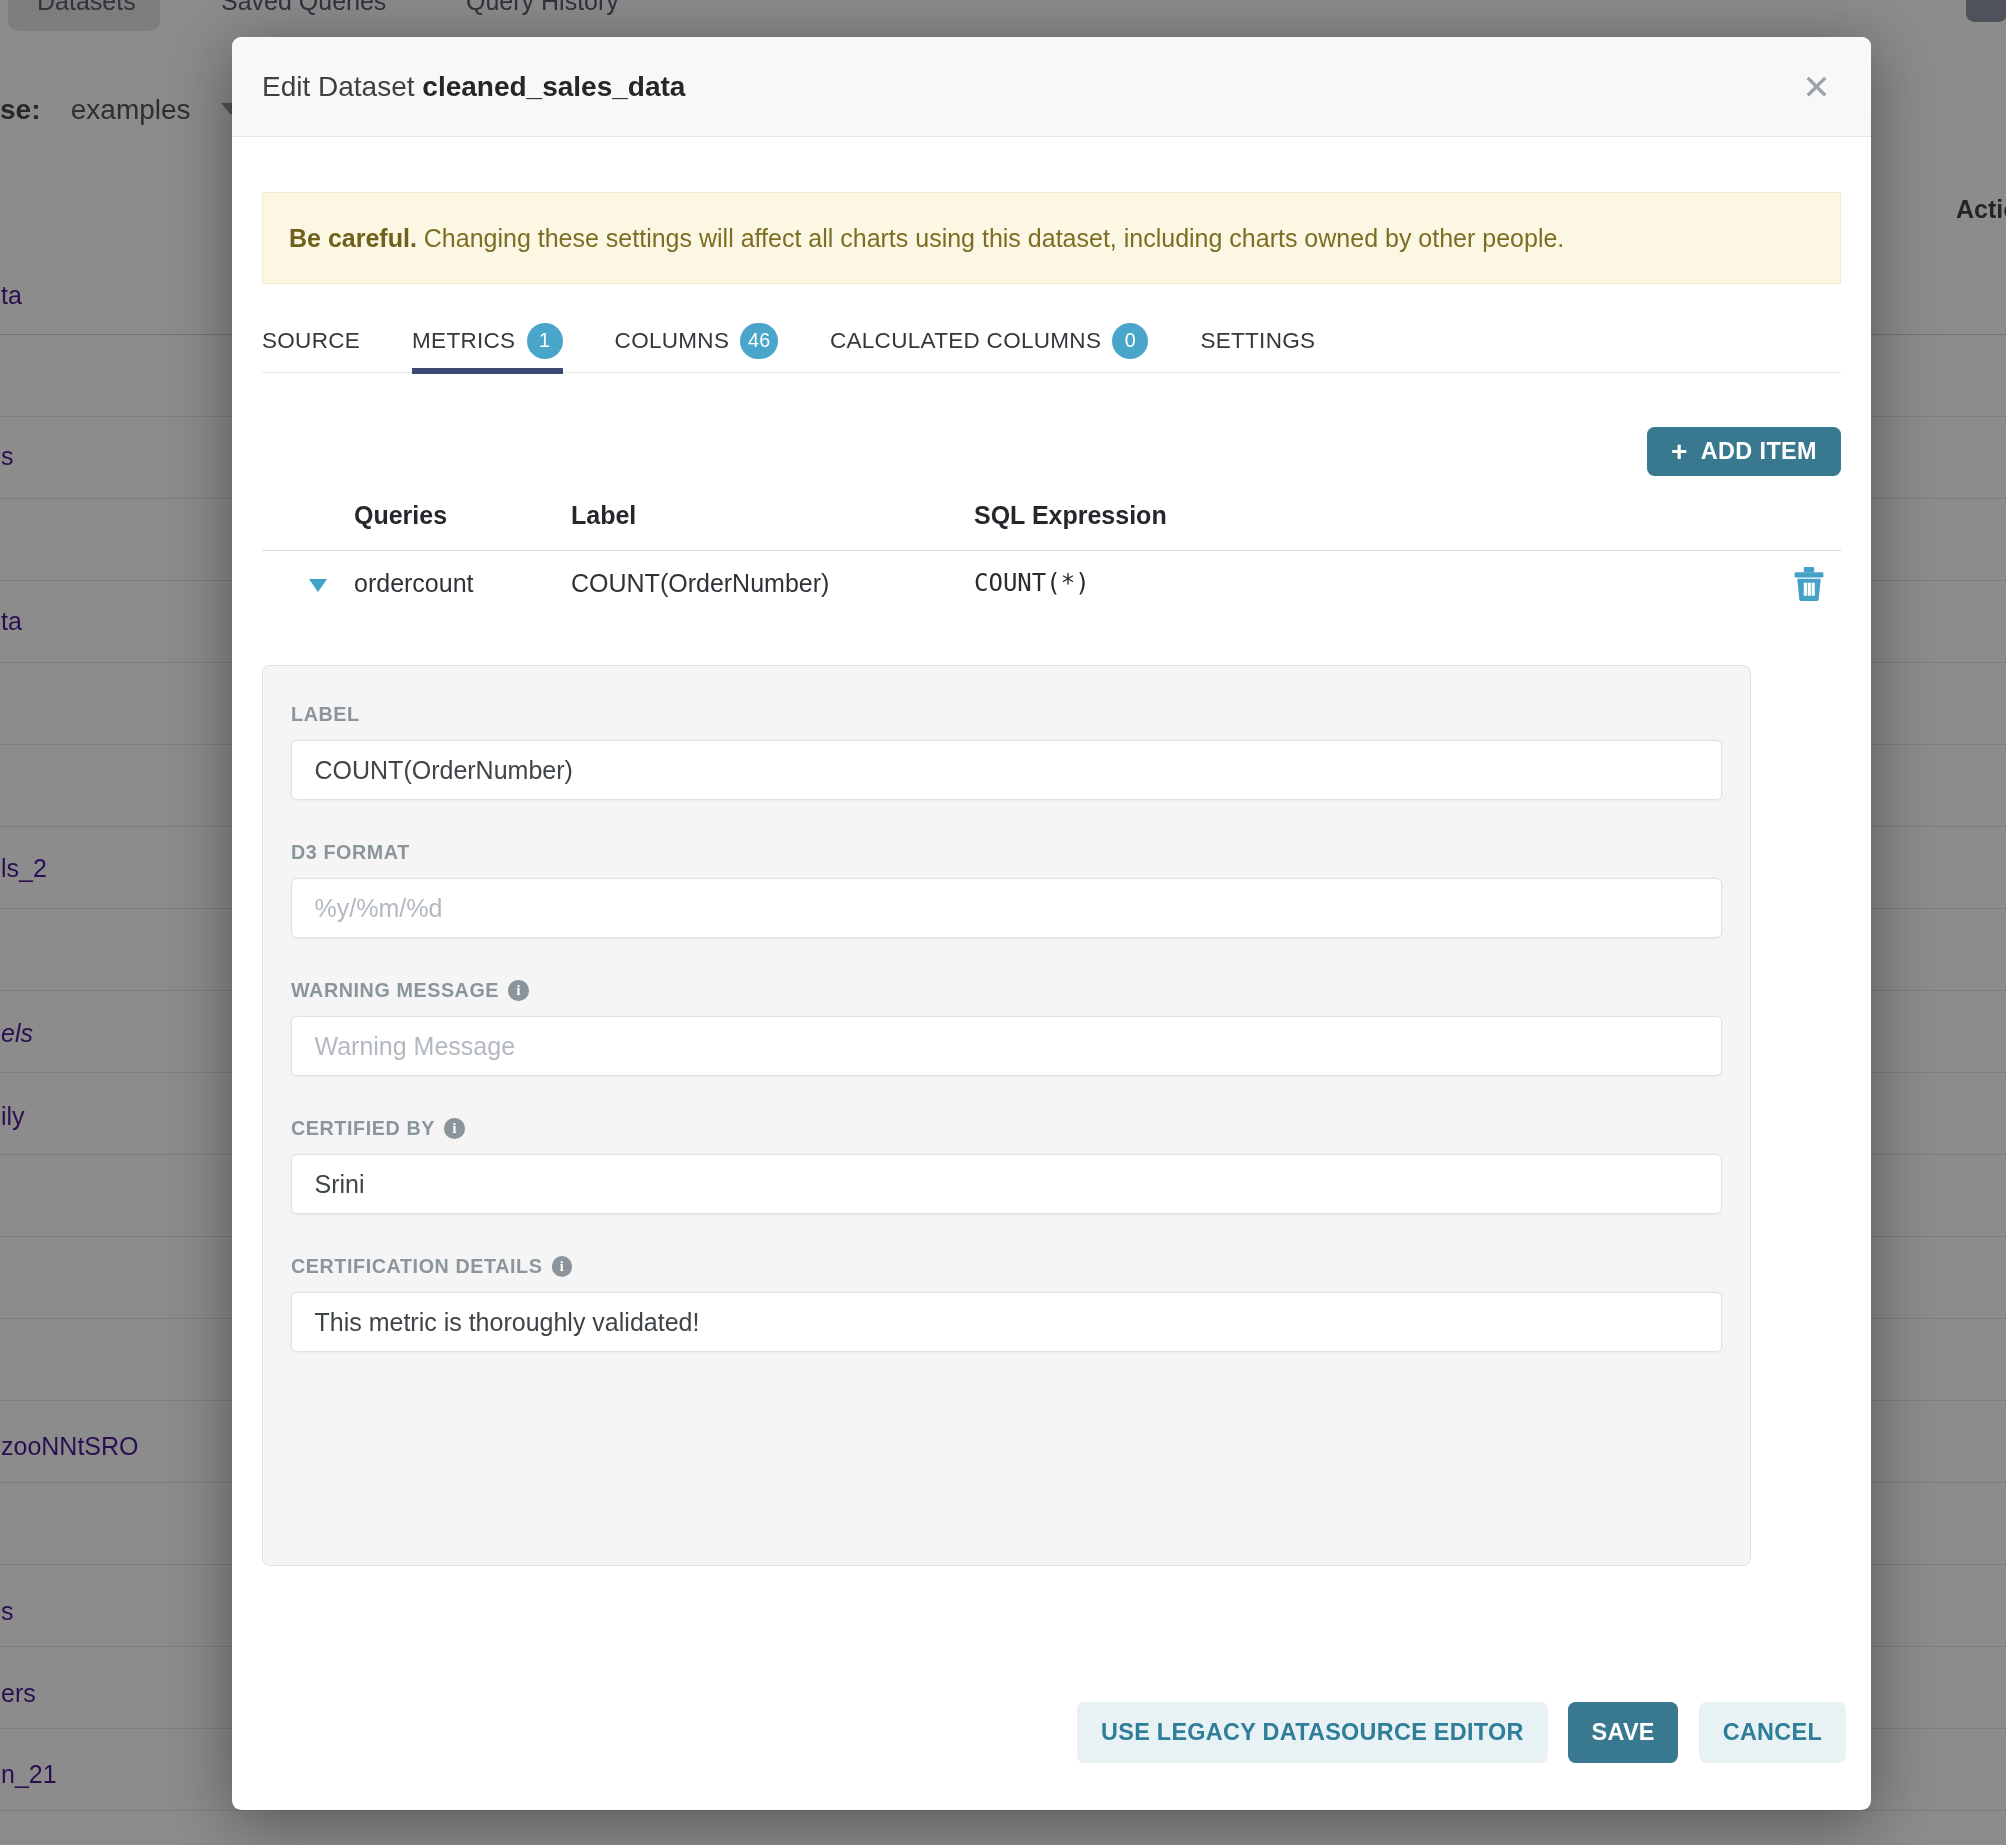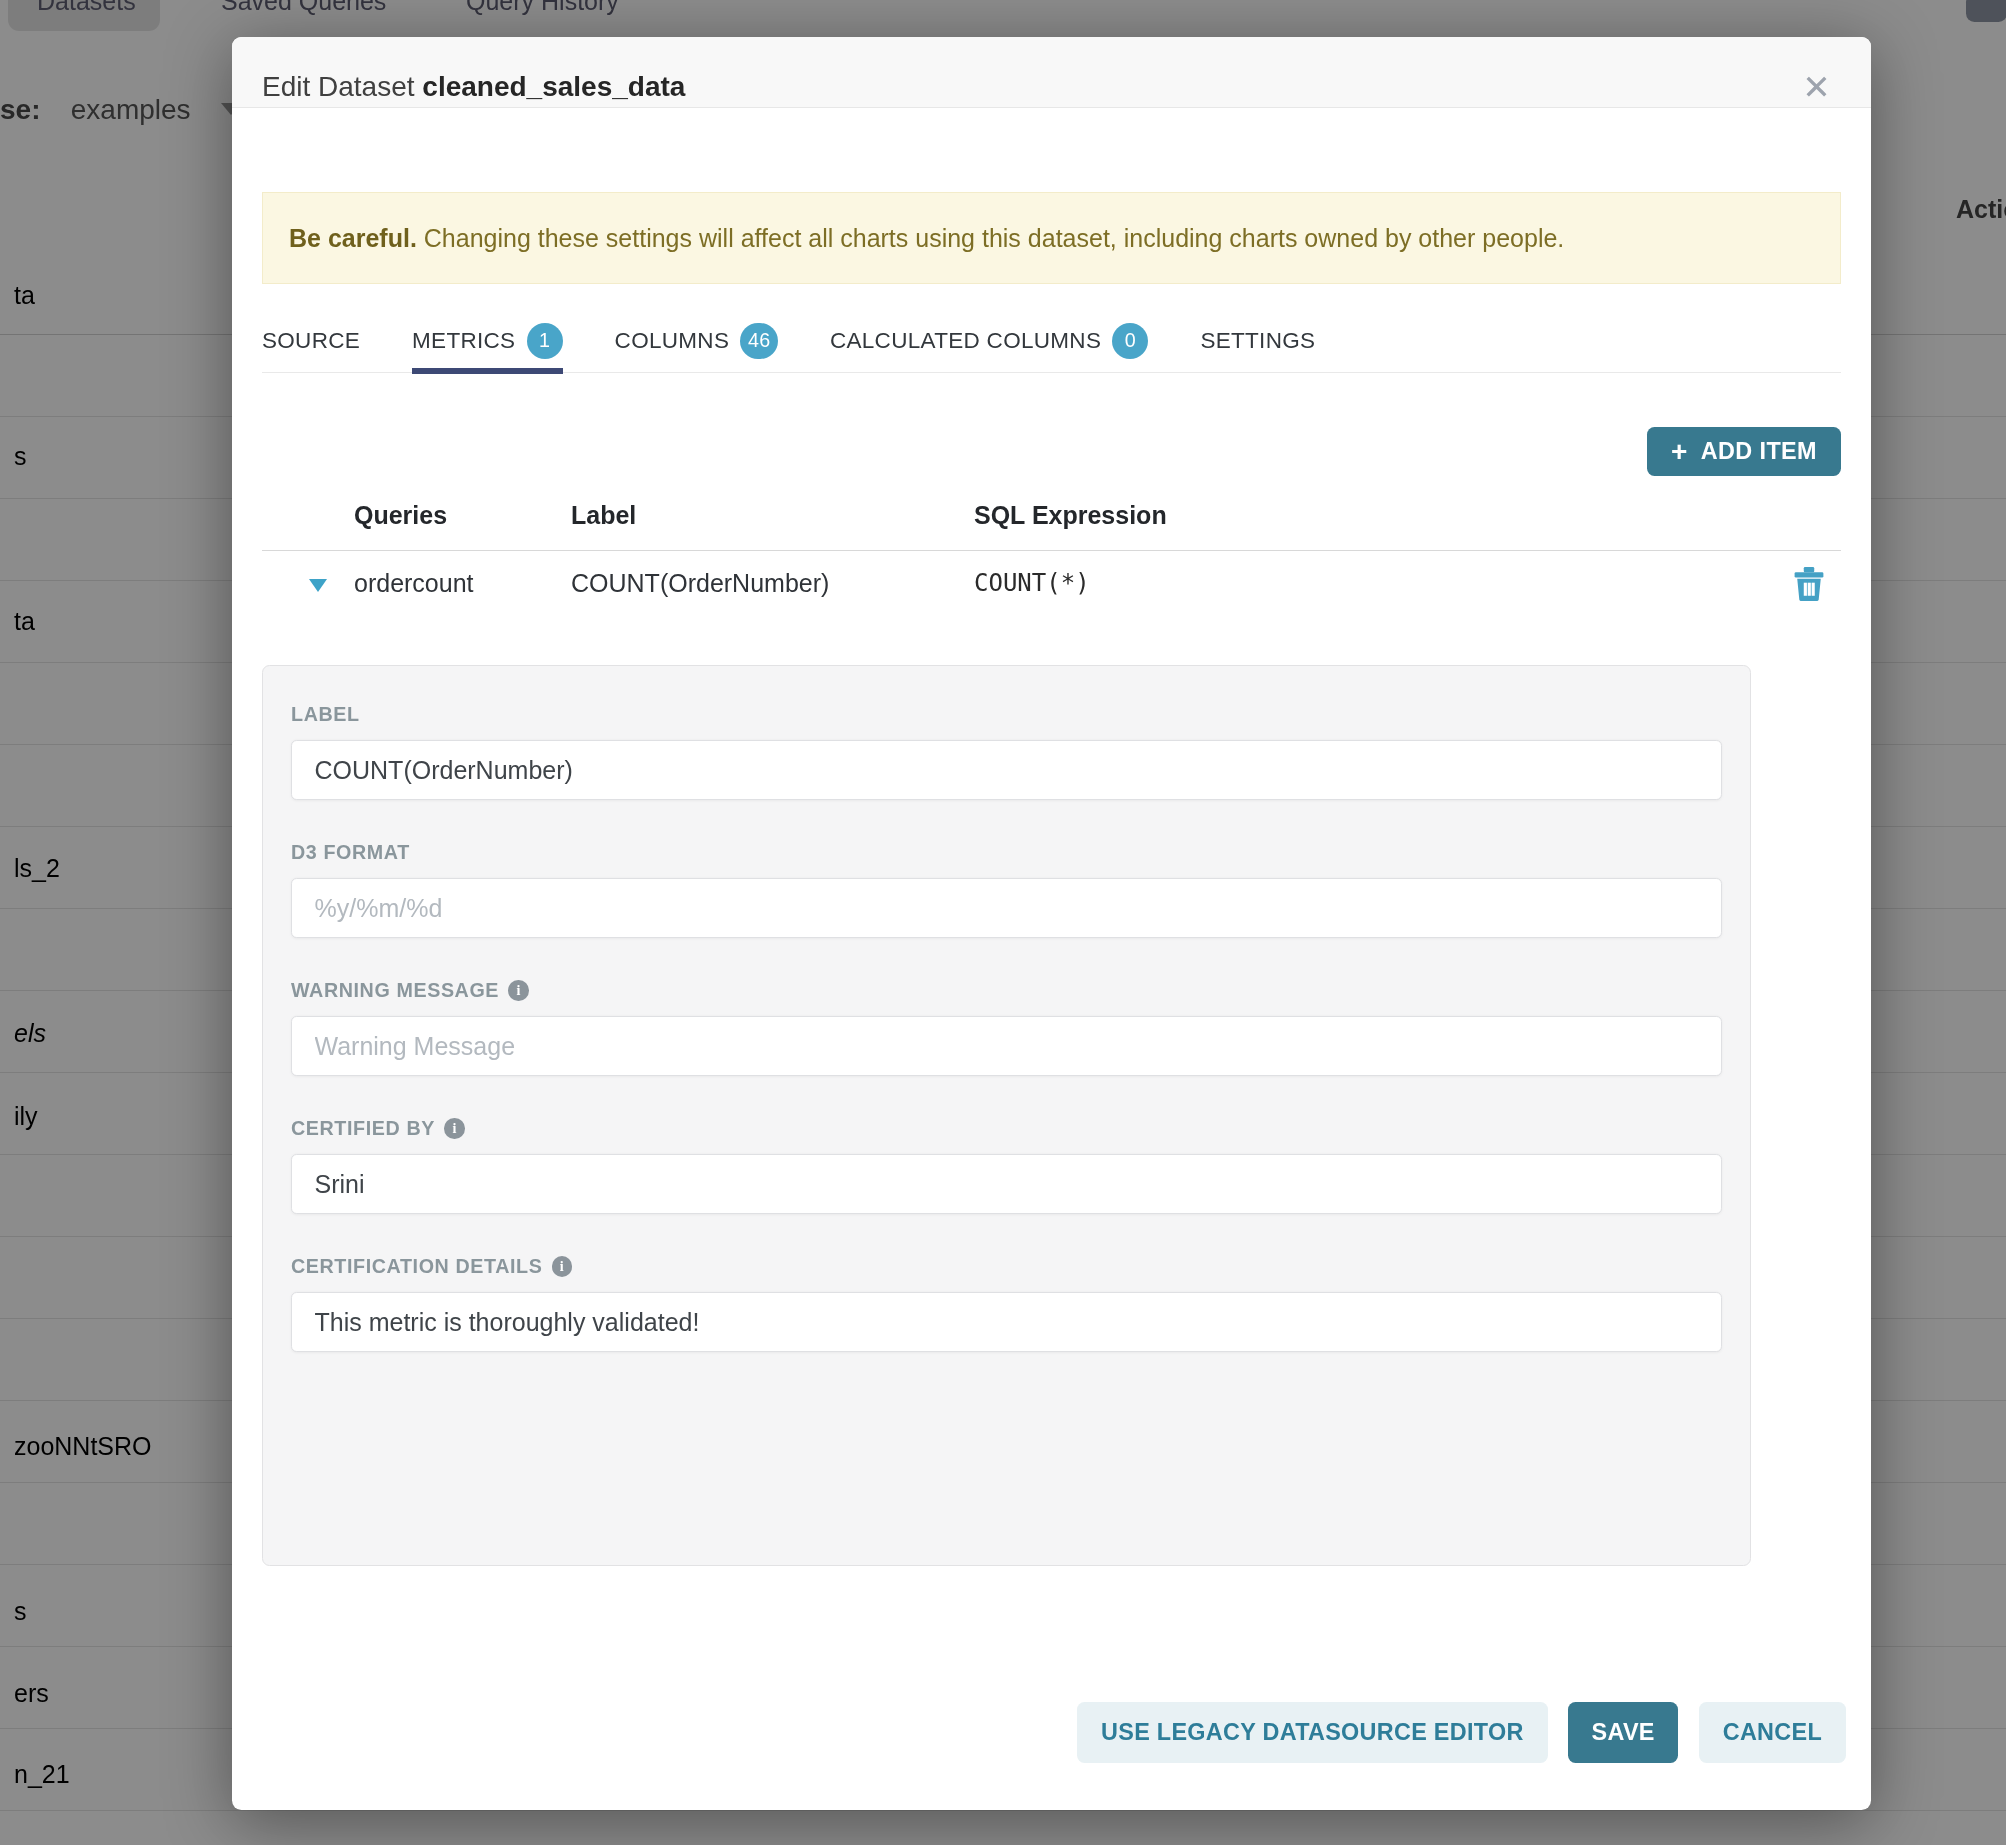--- a/index.html
+++ b/index.html
@@ -15,29 +15,29 @@
   .bg-pill { position:absolute; right:0px; top:-5.6px; width:41px; height:28px;
     background:#8f96a4; border-radius:8.4px; }
   .bg-dbrow { position:absolute; top:94px; left:0; font-size:28px; color:#565656; }
   .bg-db-label { font-weight:700; color:#4a4a4a; }
   .bg-db-caret { display:inline-block; width:0; height:0; margin-left:22.5px; margin-bottom:3.7px;
     border-left:10.3px solid transparent; border-right:10.3px solid transparent; border-top:12px solid #9a9a9a; }
   .bg-actions { position:absolute; left:1956px; top:195px; font-size:25px; font-weight:700; color:#444; }
   .bg-headline { position:absolute; left:0; top:334px; width:2007px; border-top:1.9px solid #d4d4d4; }
   .bg-rows { position:absolute; left:0; top:335px; width:2007px; height:1484px;
     background:repeating-linear-gradient(to bottom, transparent 0 81px, #e3e3e3 81px 82px); }
-  .bg-frag { position:absolute; left:14px; font-size:25px; color:#000000; white-space:nowrap; }
+  .bg-frag { position:absolute; left:1px; font-size:25px; color:#4c1d95; white-space:nowrap; }
 
   
   .overlay { position:absolute; inset:0; background:rgba(0,0,0,0.45); }
 
   
   .modal { position:absolute; left:232px; top:37px; width:1639px; height:1773px;
     background:#fff; border-radius:9.4px; box-shadow:0 11.2px 66px rgba(0,0,0,0.4); }
-  .modal-header { position:absolute; left:0; top:0; right:0; height:71px; background:#f8f8f8;
+  .modal-header { position:absolute; left:0; top:0; right:0; height:100px; background:#f8f8f8;
     border-bottom:0.9px solid #e7e7e7; border-radius:9.4px 9.4px 0 0; }
   .modal-title { position:absolute; left:30px; top:0; height:100px; line-height:100px;
     font-size:28px; color:#404040; white-space:nowrap; }
   .modal-title b { color:#262626; font-weight:700; }
   .modal-close { position:absolute; right:32px; top:28px; width:45px; height:45px; border:none;
     background:transparent; font-size:34px; line-height:45px; color:#9da3ad; cursor:pointer; }
 
   .banner { position:absolute; left:30px; top:155px; width:1579px; height:92px;
     background:#fbf7e2; border:0.9px solid #f3ecca; border-radius:0;
     font-size:25px; color:#7d6e25; line-height:90px; padding-left:26px; white-space:nowrap; overflow:hidden; }

